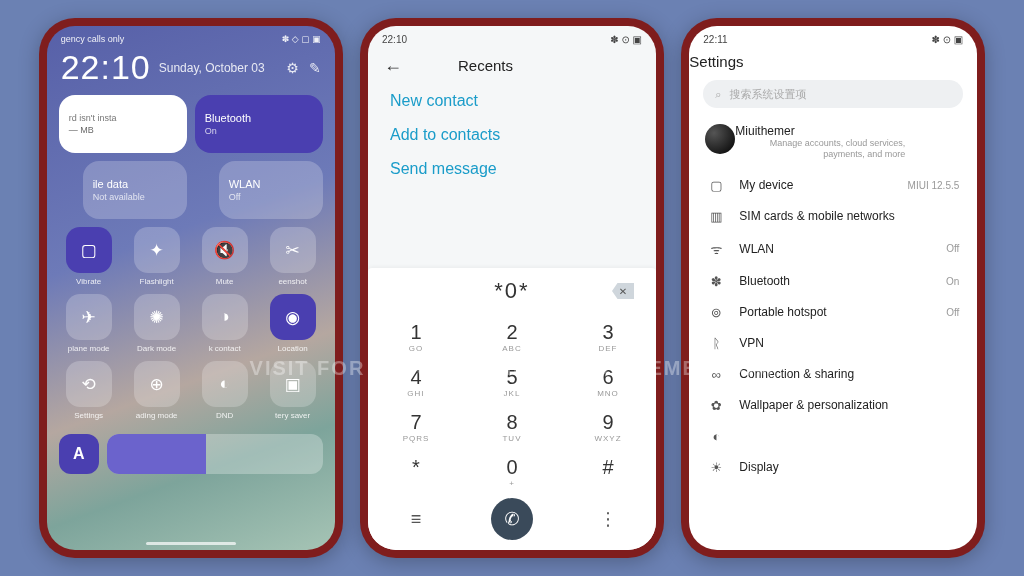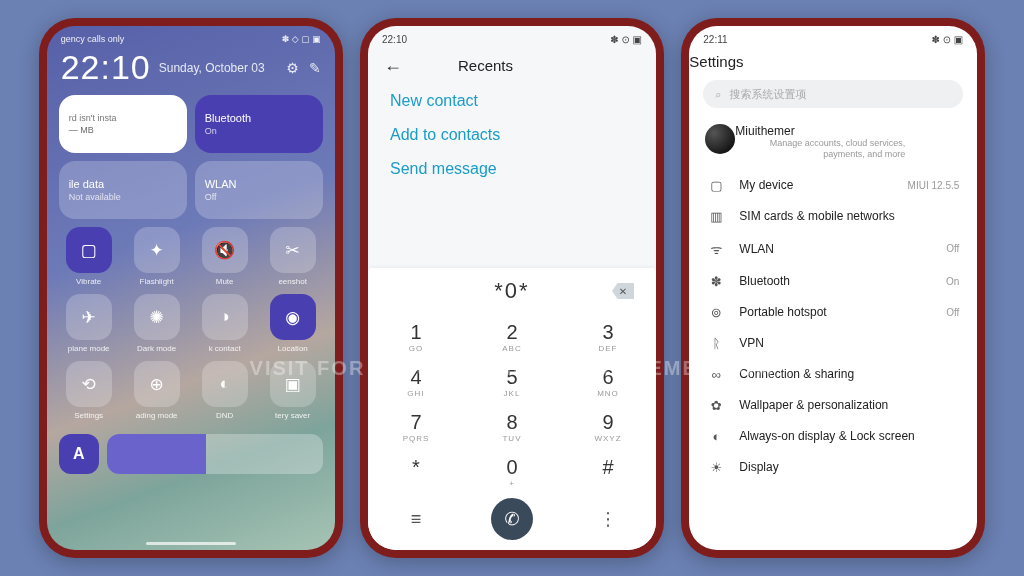--- a/index.html
+++ b/index.html
@@ -41,21 +41,21 @@
   .clock { font-size:34px; font-weight:300; letter-spacing:1px;}
   .date { font-size:12px; opacity:.85; }
   .gearrow { margin-left:auto; display:flex; gap:10px; font-size:14px; opacity:.85;}
   .bigtiles { display:flex; gap:8px; padding:0 12px 8px; }
   .bigtile { flex:1; border-radius:16px; padding:10px 10px; height:58px; display:flex; flex-direction:column; justify-content:center; }
   .bigtile .lbl { font-size:11px; font-weight:500; margin-bottom:2px;}
   .bigtile .sub { font-size:9px; opacity:.75;}
   .bt-white { background:#fff; color:#333; }
   .bt-white .lbl { color:#777; font-size:9px;}
   .bt-indigo { background:#4a3fb0; }
-  .bt-glass { background:rgba(255,255,255,.22); }
+  .bt-glass { background:rgba(255,255,255,.22);margin-left:24px; }
   .smallgrid { display:grid; grid-template-columns:repeat(4,1fr); gap:8px; padding:0 12px; }
   .st { display:flex; flex-direction:column; align-items:center; gap:4px; }
   .st .tile { width:46px; height:46px; border-radius:14px; background:rgba(255,255,255,.22); display:flex; align-items:center; justify-content:center; font-size:17px;}
   .st .tile.active { background:#4a3fb0; }
   .st .cap { font-size:8px; opacity:.85; text-align:center;}
   .slider { display:flex; gap:8px; padding:8px 12px 0; margin-top:6px;}
   .slider .knob { width:40px; height:40px; border-radius:12px; background:#4a3fb0; display:flex; align-items:center; justify-content:center; font-size:16px; font-weight:600;}
   .slider .track { flex:1; height:40px; border-radius:12px; background:rgba(255,255,255,.28); position:relative; overflow:hidden;}
   .slider .fill { position:absolute; left:0; top:0; bottom:0; width:46%; background:#6b63cc;}
   .homebar { position:absolute; bottom:5px; left:50%; transform:translateX(-50%); width:90px; height:3px; border-radius:2px; background:rgba(255,255,255,.7);}
@@ -336,21 +336,20 @@
           <span class="txt">Connection &amp; sharing</span>
           <span class="val"></span>
         </div>
         <div class="row">
           <span class="ic">✿</span>
           <span class="txt">Wallpaper &amp; personalization</span>
           <span class="val"></span>
         </div>
         <div class="row">
           <span class="ic">◐</span>
-          <span class="txt">Always-on display &amp; Lock screen</span>
           <span class="val"></span>
         </div>
         <div class="row">
           <span class="ic">☀</span>
           <span class="txt">Display</span>
           <span class="val"></span>
         </div>
       </div>
   </div>
 </div>

